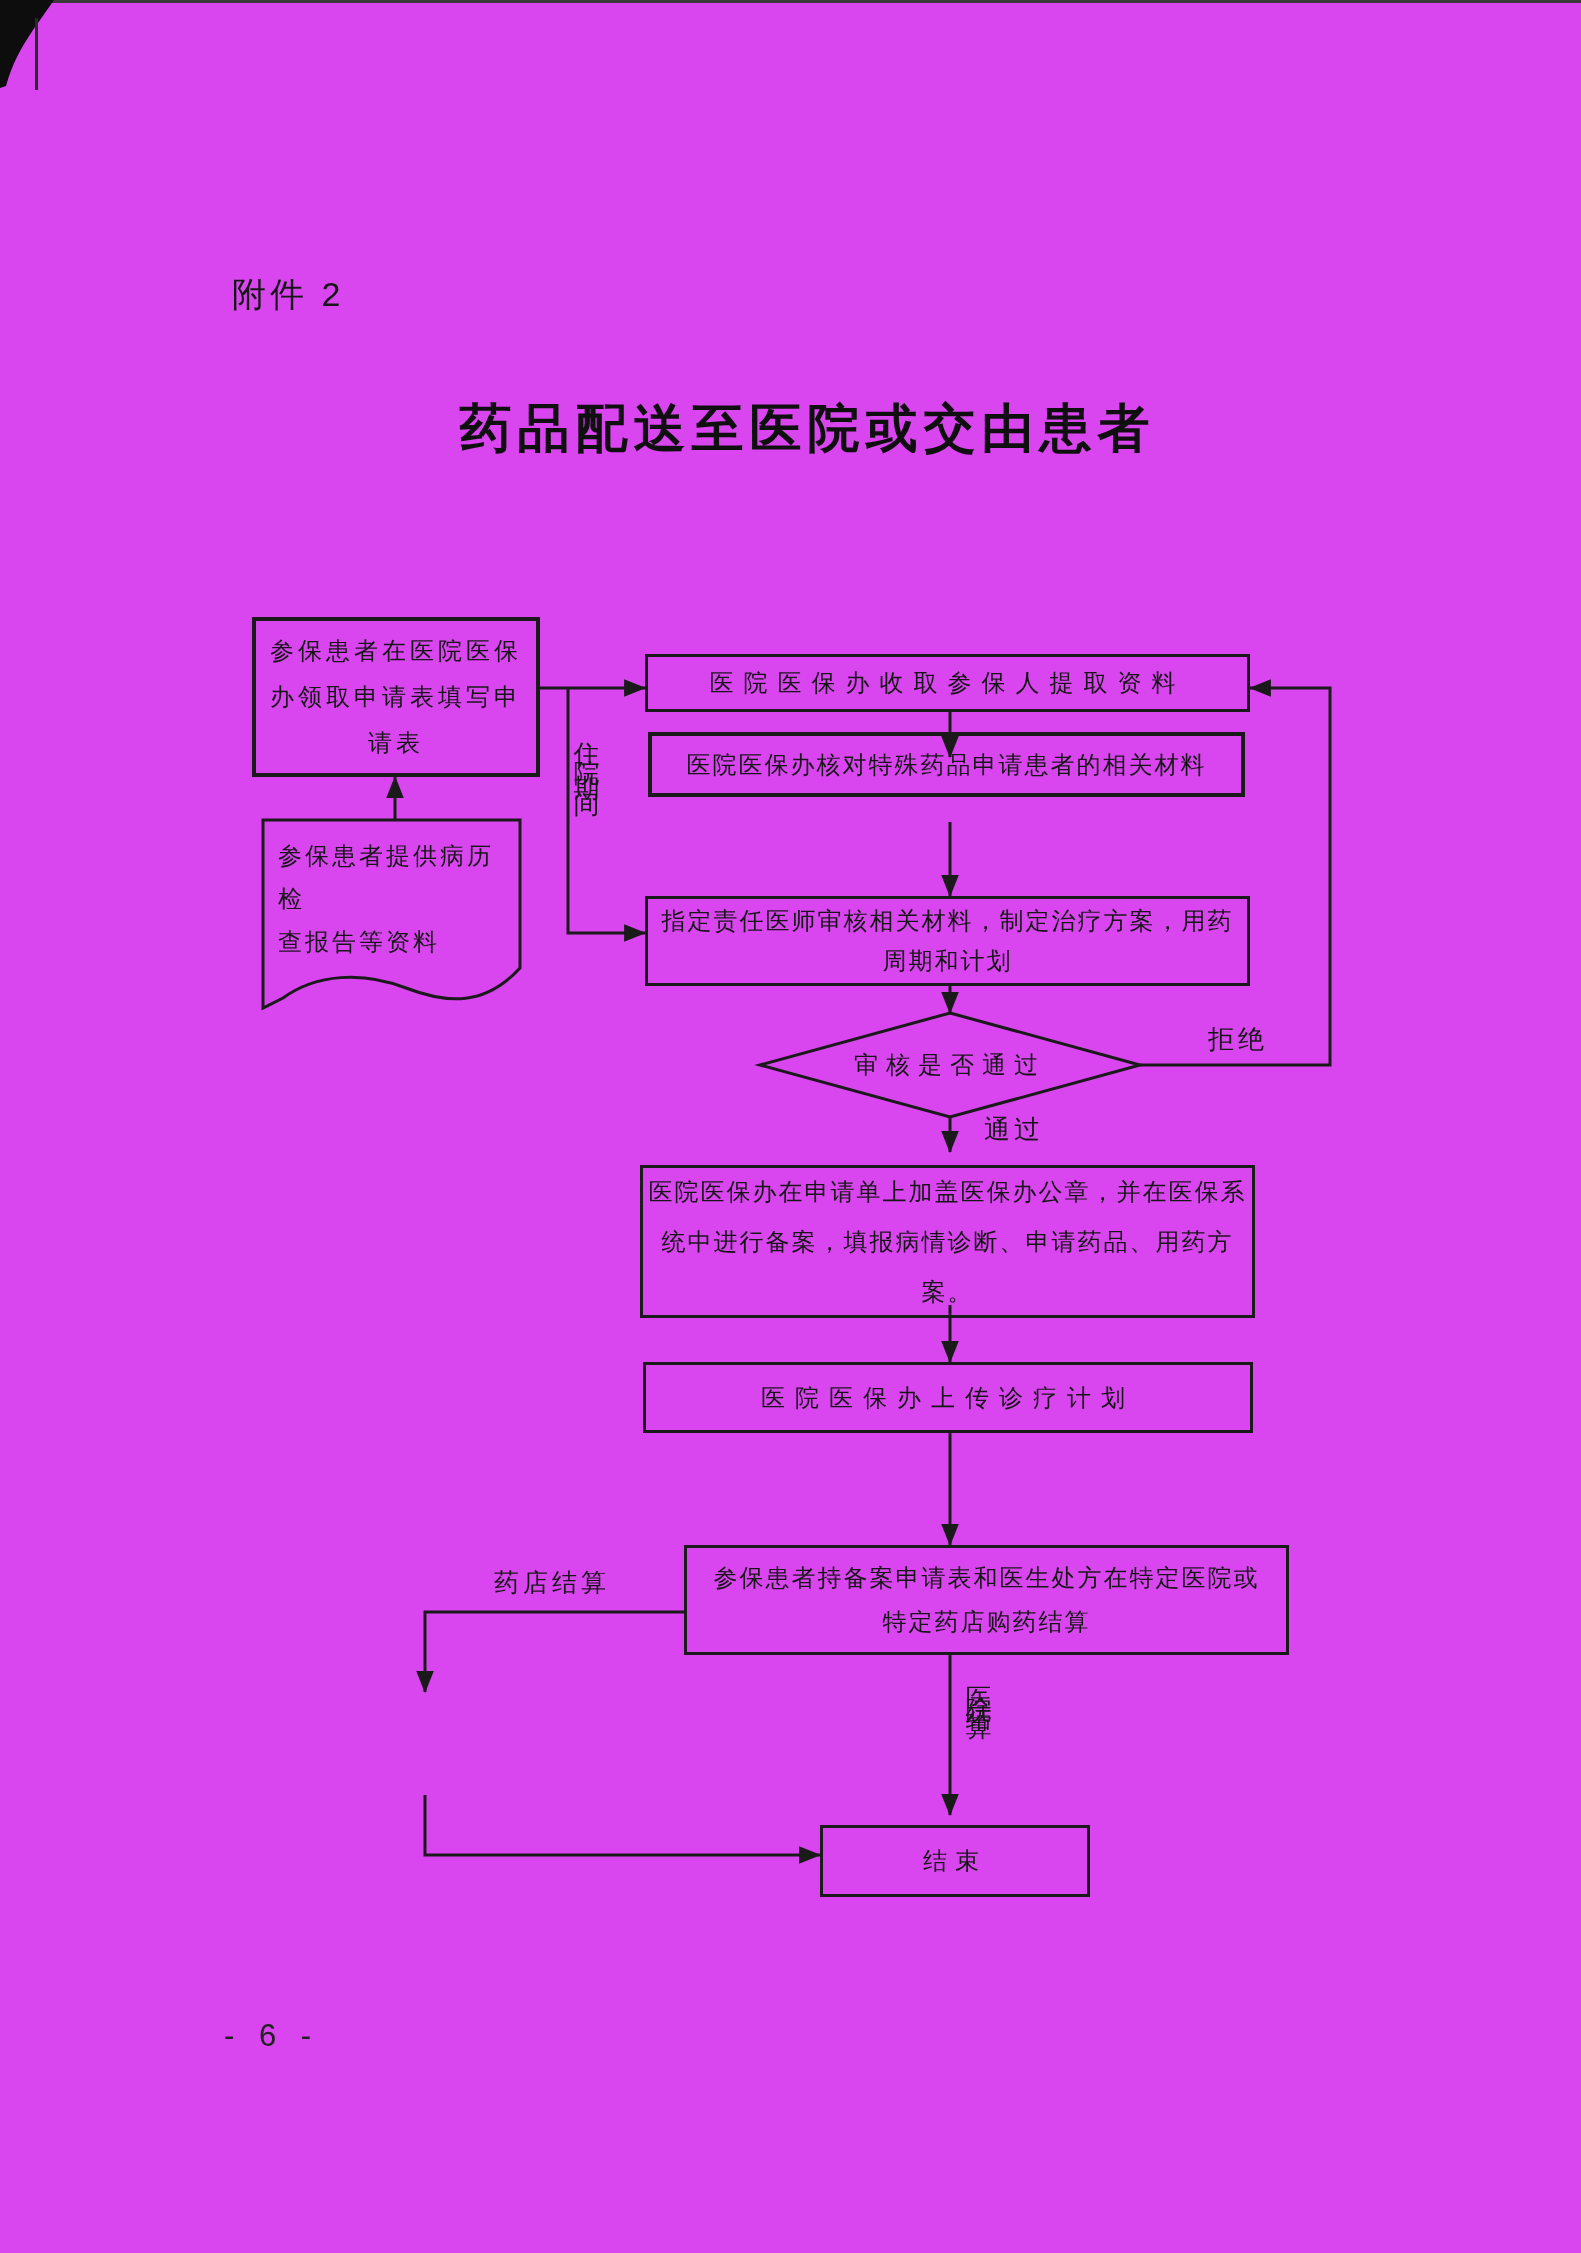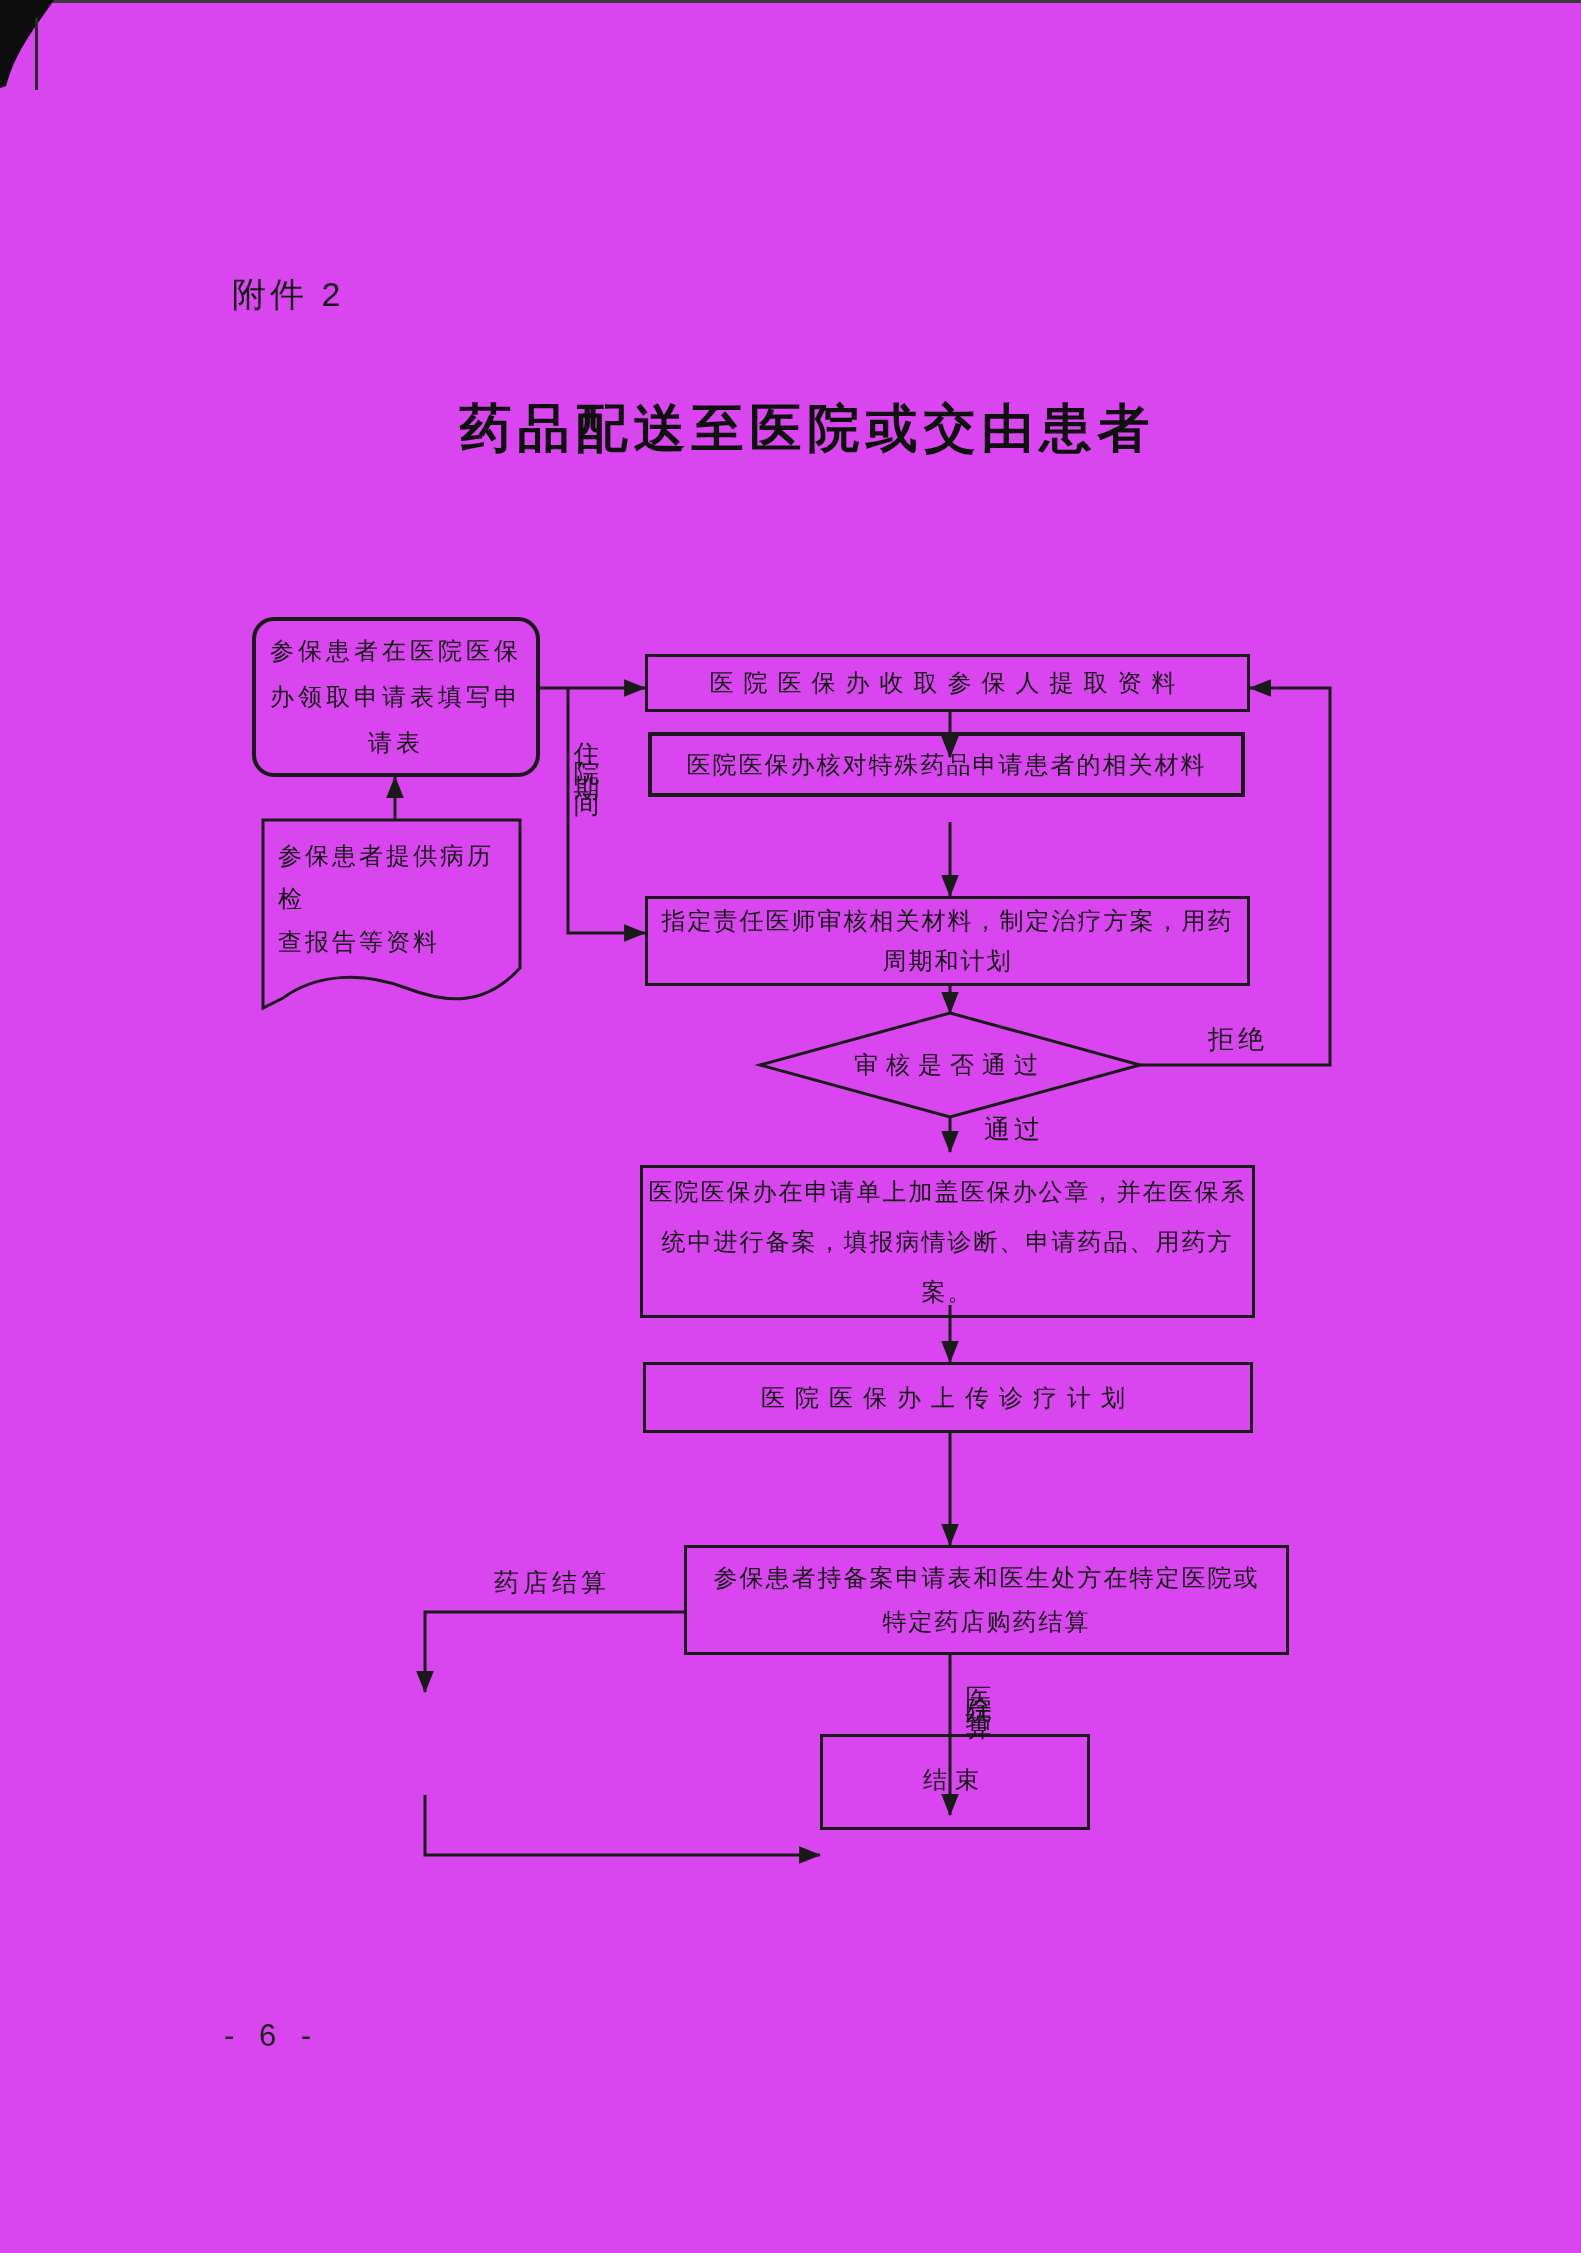--- a/index.html
+++ b/index.html
@@ -90,21 +90,21 @@
       <path d="M 950 1117 V 1152" marker-end="url(#ah)"></path>
       <path d="M 1140 1065 H 1330 V 688 H 1250" marker-end="url(#ah)"></path>
       <path d="M 950 1305 V 1362" marker-end="url(#ah)"></path>
       <path d="M 950 1433 V 1545" marker-end="url(#ah)"></path>
       <path d="M 684 1612 H 425 V 1692" marker-end="url(#ah)"></path>
       <path d="M 950 1655 V 1815" marker-end="url(#ah)"></path>
       <path d="M 425 1795 V 1855 H 820" marker-end="url(#ah)"></path>
     </g>
   </svg>
 
-  <div class="node thick" style="left:252px;top:617px;width:288px;height:160px;letter-spacing:4px;border-radius:22px;">参保患者在医院医保
+  <div class="node thick" style="left:252px;top:617px;width:288px;height:160px;letter-spacing:4px;">参保患者在医院医保
 办领取申请表填写申
 请表</div>
 
   <div class="doc-text" style="left:278px;top:834px;width:240px;">参保患者提供病历检
 查报告等资料</div>
 
   <div class="node ls10" style="left:645px;top:654px;width:605px;height:58px;">医院医保办收取参保人提取资料</div>
 
   <div class="node thick" style="left:648px;top:732px;width:597px;height:65px;">医院医保办核对特殊药品申请患者的相关材料</div>
 
@@ -115,21 +115,21 @@
 
   <div class="node lh50" style="left:640px;top:1152px;width:615px;height:153px;">医院医保办在申请单上加盖医保办公章，并在医保系
 统中进行备案，填报病情诊断、申请药品、用药方案。</div>
 
   <div class="node ls10" style="left:643px;top:1362px;width:610px;height:71px;">医院医保办上传诊疗计划</div>
 
   <div class="node" style="left:684px;top:1545px;width:605px;height:110px;line-height:44px;">参保患者持备案申请表和医生处方在特定医院或
 特定药店购药结算</div>
 
 
-  <div class="node ls8" style="left:820px;top:1734px;width:270px;height:96px;font-family:Liberation Mono, monospace;">结束</div>
+  <div class="node ls8" style="left:820px;top:1825px;width:270px;height:72px;">结束</div>
 
   <div class="vlabel" style="left:570px;top:722px;letter-spacing:16px;">住院期间</div>
 
   <div class="flow-label" style="left:1208px;top:1022px;">拒绝</div>
 
   <div class="flow-label" style="left:984px;top:1112px;">通过</div>
 
   <div class="flow-label" style="left:494px;top:1566px;font-size:25px;">药店结算</div>
 
   <div class="vlabel" style="left:962px;top:1666px;letter-spacing:9px;">医院结算</div>

